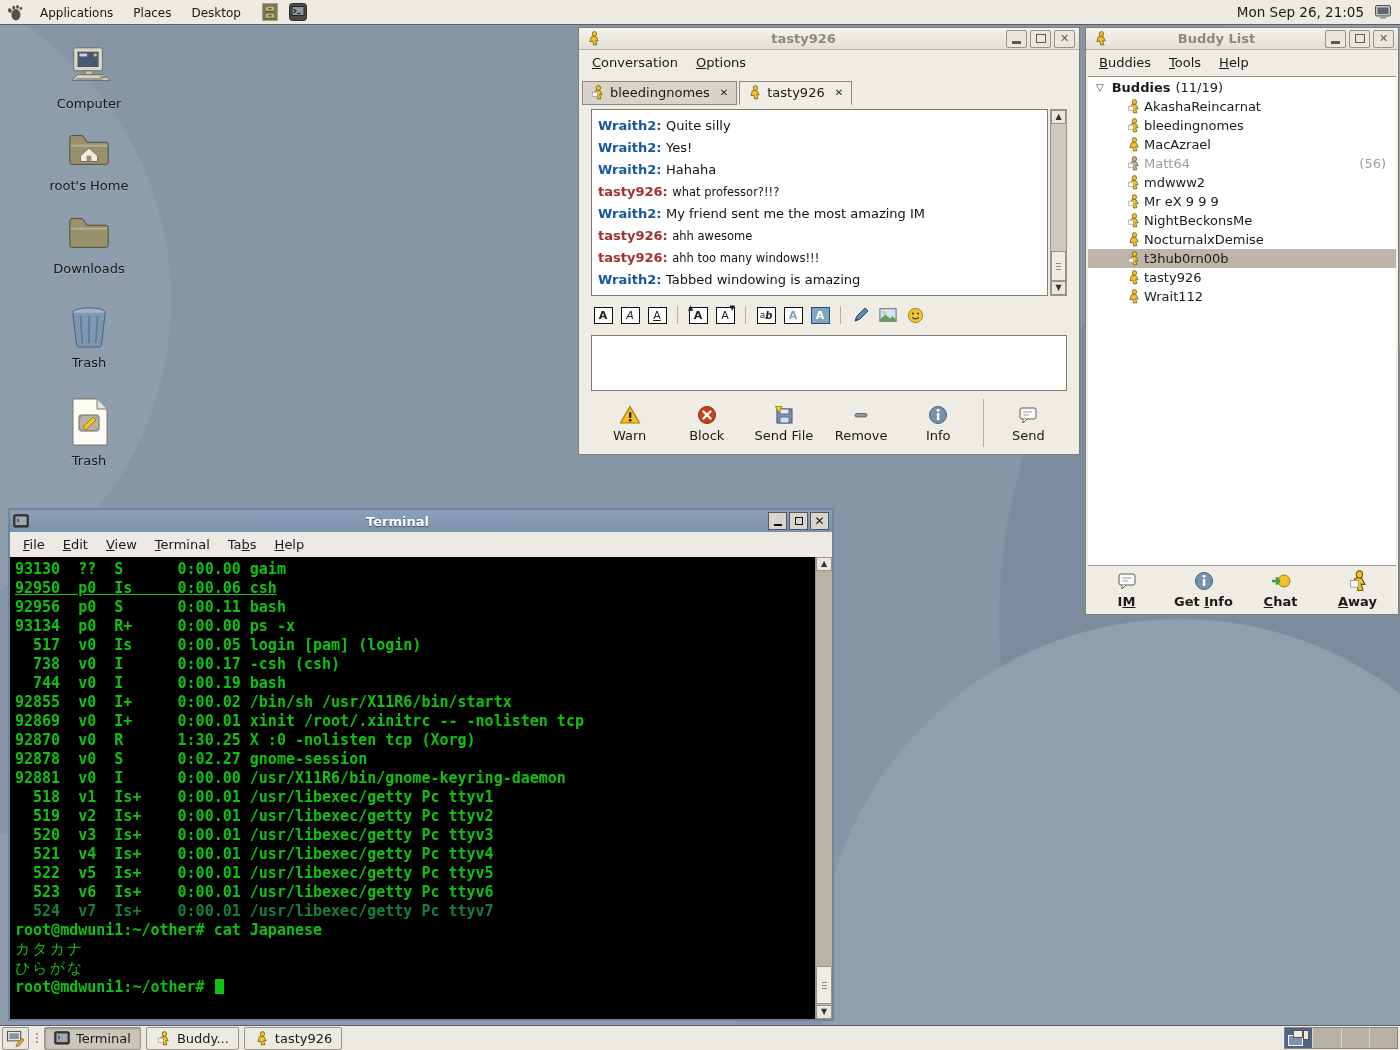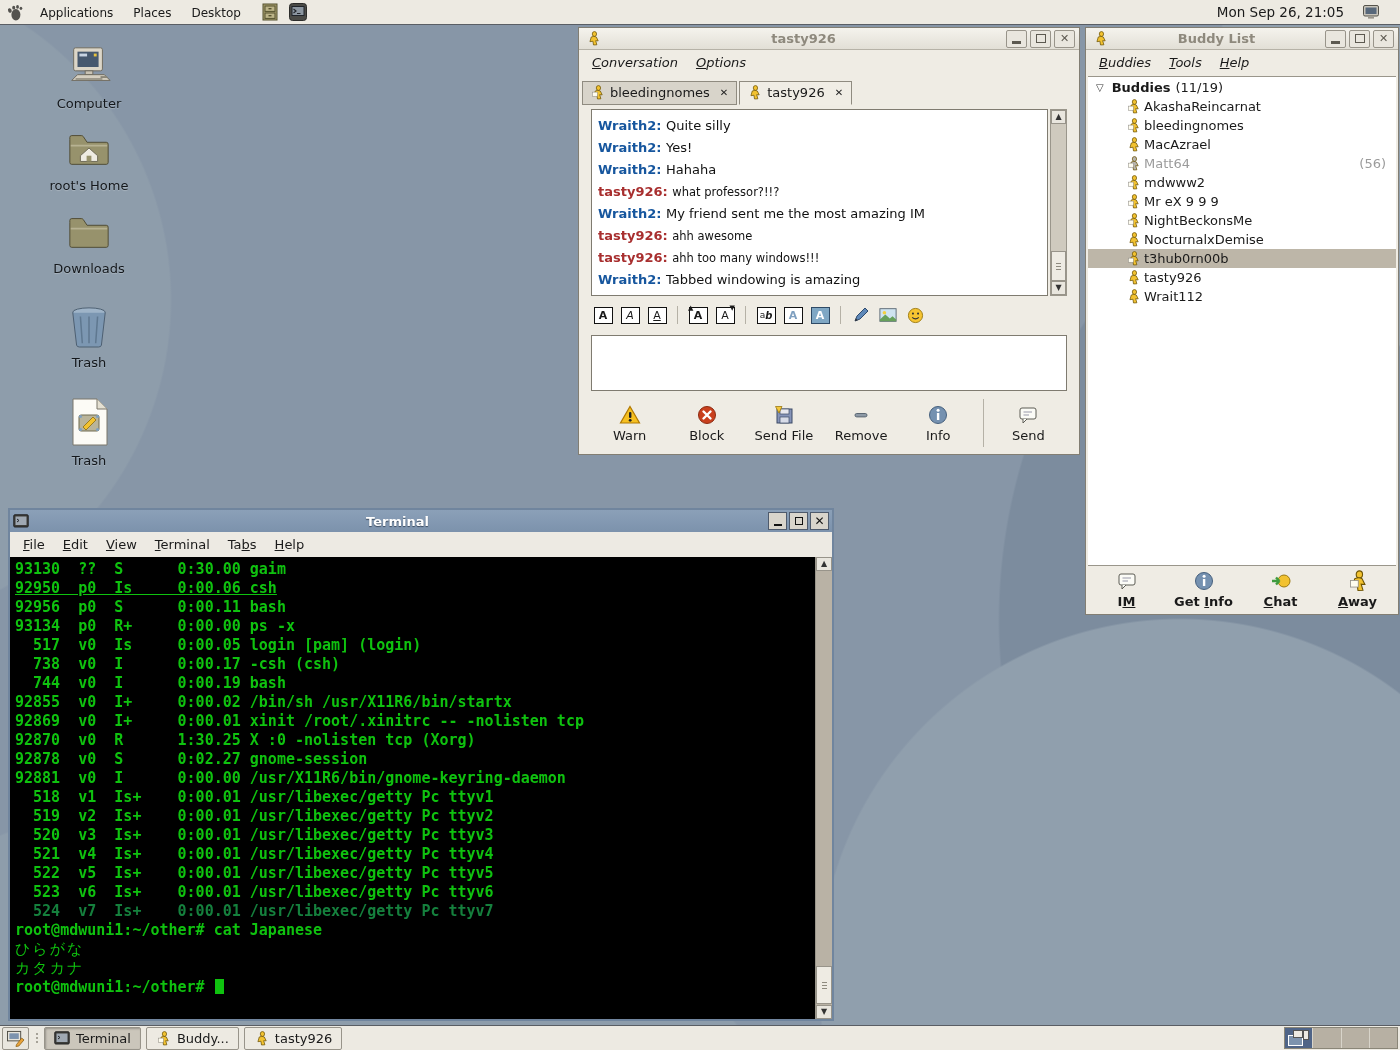--- a/index.html
+++ b/index.html
@@ -14,21 +14,21 @@
       radial-gradient(circle at -160px 300px, #8E9DAB 0 330px, rgba(0,0,0,0) 332px);
   }
   u{text-decoration:underline;}
   
   .panel{position:absolute;left:0;top:0;width:1400px;height:25px;background:#EDEAE2;
     border-bottom:1px solid #5a5e64;display:flex;align-items:center;box-sizing:border-box;}
   .panel .foot{margin:0 6px 0 6px;display:flex;align-items:center;}
   .panel-menu{padding:2px 10px;font-size:12px;cursor:default;}
   .panel-launchers{display:flex;gap:6px;margin-left:8px;}
   .launcher{width:22px;height:22px;display:flex;align-items:center;justify-content:center;}
-  .panel-right{margin-left:auto;display:flex;align-items:center;gap:18px;padding-right:20px;}
+  .panel-right{margin-left:auto;display:flex;align-items:center;gap:10px;padding-right:8px;}
   .clock{font-size:13.5px;}
   
   .dicon{position:absolute;left:46px;width:86px;display:flex;flex-direction:column;align-items:center;gap:3px;}
   .dicon .dlabel{font-size:13px;color:#14181c;text-shadow:0 1px 1px rgba(255,255,255,0.25);}
   .dicon:nth-of-type(1){top:44px;}
   .dicon:nth-of-type(2){top:126px;}
   .dicon:nth-of-type(3){top:209px;}
   .dicon:nth-of-type(4){top:303px;}
   .dicon:nth-of-type(5){top:397px;}
   
@@ -36,21 +36,21 @@
   .titlebar{height:22px;background:linear-gradient(#F5F3ED,#E2DFD6);border-bottom:1px solid #b6b2a7;
     display:flex;align-items:center;padding:0 4px;box-sizing:border-box;}
   .titlebar .ticon{margin:0 3px;display:flex;}
   .titlebar .ttext{flex:1;text-align:center;font-weight:bold;font-size:13px;color:#8E897D;}
   .winbtn{width:19px;height:16px;background:#E9E6DE;border:1px solid #98948a;border-radius:2px;margin-left:3px;
     display:flex;align-items:center;justify-content:center;position:relative;}
   .winbtn .g-min{width:9px;height:3px;background:#5c5950;margin-top:7px;}
   .winbtn .g-max{width:8px;height:7px;border:1.5px solid #5c5950;}
   .winbtn .g-close{font-size:11px;font-weight:bold;color:#5c5950;line-height:1;}
   .menubar{display:flex;align-items:center;padding:2px 4px;font-size:13px;}
-  .menubar .menu-item{padding:3px 9px;cursor:default;font-style:italic;}
+  .menubar .menu-item{padding:3px 9px;cursor:default;}
   
   .tabbar{display:flex;align-items:flex-end;padding:4px 3px 0 3px;height:26px;}
   .tab{display:flex;align-items:center;gap:5px;padding:3px 7px 4px 7px;border:1px solid #8f8b80;
     background:#D8D4CA;font-size:13px;margin-right:2px;}
   .tab.active{background:#F0EDE5;border-bottom-color:#F0EDE5;}
   .tab .tabx{font-size:10px;font-weight:bold;color:#222;padding:0 1px;margin-left:4px;}
   .conv-wrap{margin:4px 12px 0 12px;height:187px;display:flex;}
   .conv-msgs{flex:1;background:#fff;border:1px solid #7f7b70;padding:5px 6px;overflow:hidden;}
   .msg{line-height:22px;white-space:nowrap;}
   .msg .sender{font-weight:bold;}
@@ -252,42 +252,42 @@
     </div>
     <div class="term-menubar" id="terminal-menus">
         <span class="menu-item"><u>F</u>ile</span>
         <span class="menu-item"><u>E</u>dit</span>
         <span class="menu-item"><u>V</u>iew</span>
         <span class="menu-item"><u>T</u>erminal</span>
         <span class="menu-item">Ta<u>b</u>s</span>
         <span class="menu-item"><u>H</u>elp</span>
       </div>
     <div class="term-body" id="terminal-body">
-        <div class="t-line" style="color: rgb(15, 194, 15);">93130  ??  S      0:30.00 gaim</div>
+        <div class="t-line" style="color: rgb(15, 194, 15);">93130  ??  S      0:00.00 gaim</div>
         <div class="t-line" style="color: rgb(15, 194, 15); text-decoration: underline;">92950  p0  Is     0:00.06 csh</div>
         <div class="t-line" style="color: rgb(15, 194, 15);">92956  p0  S      0:00.11 bash</div>
         <div class="t-line" style="color: rgb(15, 194, 15);">93134  p0  R+     0:00.00 ps -x</div>
         <div class="t-line" style="color: rgb(15, 194, 15);">  517  v0  Is     0:00.05 login [pam] (login)</div>
         <div class="t-line" style="color: rgb(15, 194, 15);">  738  v0  I      0:00.17 -csh (csh)</div>
         <div class="t-line" style="color: rgb(15, 194, 15);">  744  v0  I      0:00.19 bash</div>
         <div class="t-line" style="color: rgb(15, 194, 15);">92855  v0  I+     0:00.02 /bin/sh /usr/X11R6/bin/startx</div>
         <div class="t-line" style="color: rgb(15, 194, 15);">92869  v0  I+     0:00.01 xinit /root/.xinitrc -- -nolisten tcp</div>
         <div class="t-line" style="color: rgb(15, 194, 15);">92870  v0  R      1:30.25 X :0 -nolisten tcp (Xorg)</div>
         <div class="t-line" style="color: rgb(15, 194, 15);">92878  v0  S      0:02.27 gnome-session</div>
         <div class="t-line" style="color: rgb(15, 194, 15);">92881  v0  I      0:00.00 /usr/X11R6/bin/gnome-keyring-daemon</div>
         <div class="t-line" style="color: rgb(15, 194, 15);">  518  v1  Is+    0:00.01 /usr/libexec/getty Pc ttyv1</div>
         <div class="t-line" style="color: rgb(15, 194, 15);">  519  v2  Is+    0:00.01 /usr/libexec/getty Pc ttyv2</div>
         <div class="t-line" style="color: rgb(15, 194, 15);">  520  v3  Is+    0:00.01 /usr/libexec/getty Pc ttyv3</div>
         <div class="t-line" style="color: rgb(15, 194, 15);">  521  v4  Is+    0:00.01 /usr/libexec/getty Pc ttyv4</div>
         <div class="t-line" style="color: rgb(15, 194, 15);">  522  v5  Is+    0:00.01 /usr/libexec/getty Pc ttyv5</div>
         <div class="t-line" style="color: rgb(15, 194, 15);">  523  v6  Is+    0:00.01 /usr/libexec/getty Pc ttyv6</div>
         <div class="t-line" style="color: #15803d;">  524  v7  Is+    0:00.01 /usr/libexec/getty Pc ttyv7</div>
         <div class="t-line" style="color: rgb(15, 194, 15);">root@mdwuni1:~/other# cat Japanese</div>
+        <div class="t-line jp" style="color: rgb(15, 194, 15);">カタカナ</div>
         <div class="t-line jp" style="color: rgb(15, 194, 15);">ひらがな</div>
-        <div class="t-line jp" style="color: rgb(15, 194, 15);">カタカナ</div>
         <div class="t-line" style="color: rgb(15, 194, 15);">root@mdwuni1:~/other# <span class="cursor" style="background: rgb(15, 194, 15);"></span></div>
       </div>
     <div class="term-scroll">
       <span class="sb-btn">▲</span>
       <span class="sb-trough">
         <span class="sb-thumb" style="bottom:1px;height:38px;">
             <i></i>
             <i></i>
             <i></i>
           </span>

